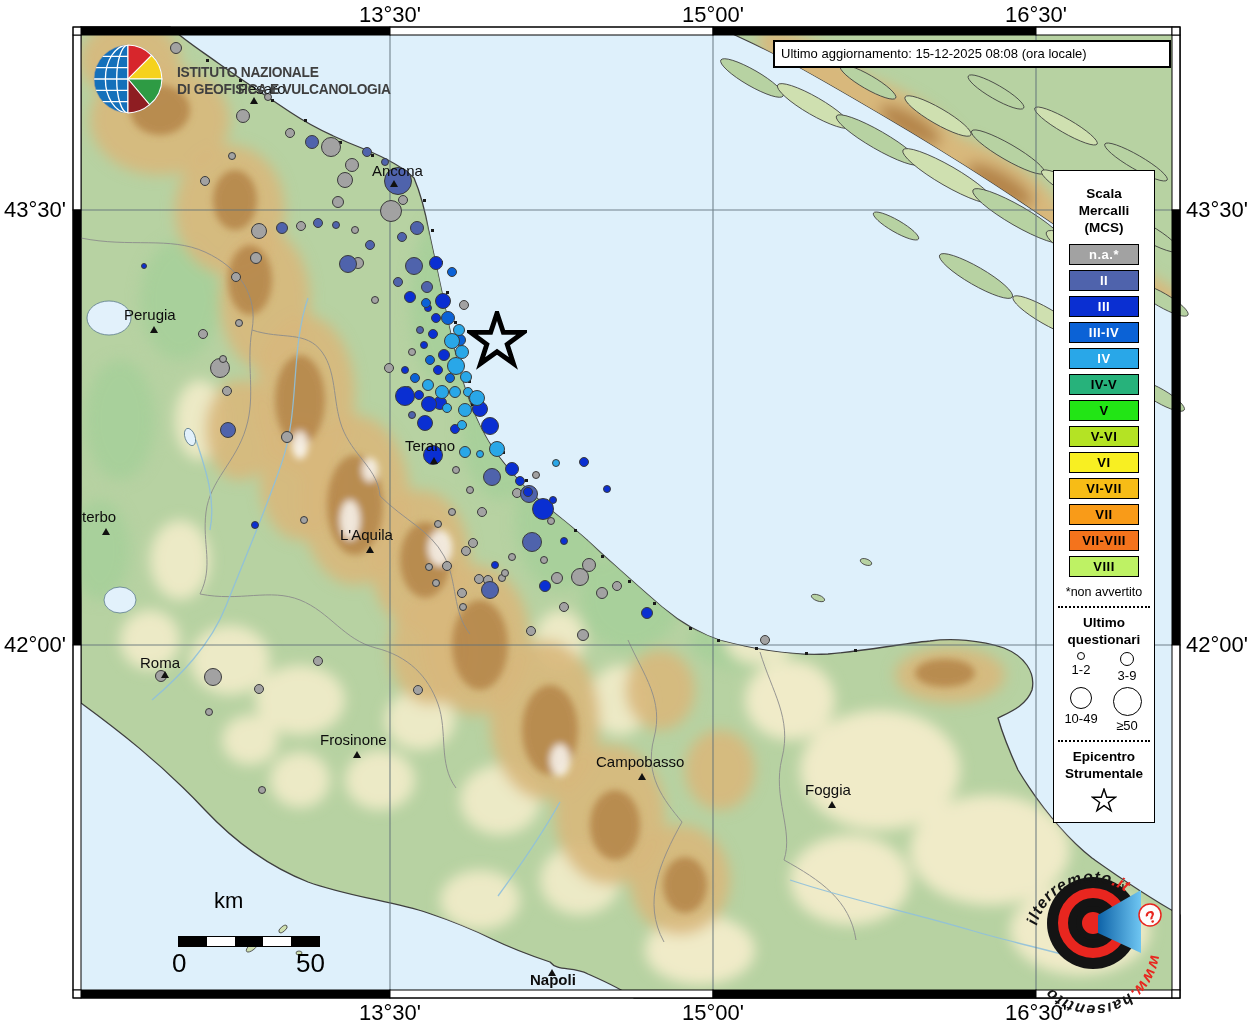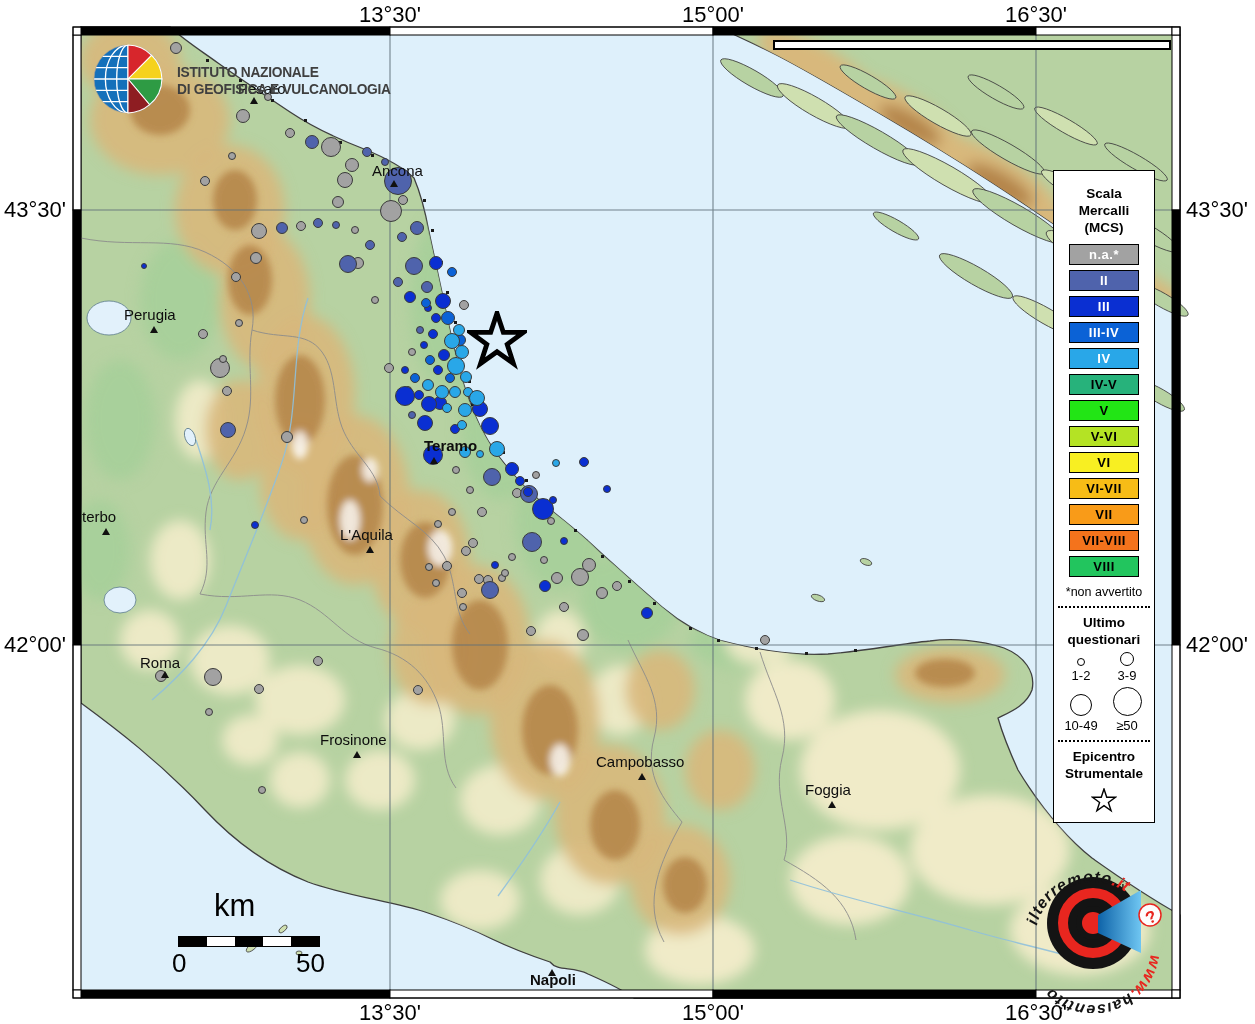--- a/index.html
+++ b/index.html
@@ -20,28 +20,28 @@
       border:2px solid #000;padding:3px 6px;z-index:5;font-size:13px;line-height:17.5px;color:#000;}
   #legend{position:absolute;left:1053px;top:170px;width:102px;background:#fff;border:1px solid #000;
       z-index:5;display:flex;flex-direction:column;align-items:center;padding:14px 0 8px 0;box-sizing:border-box;}
   .leg-title{font-size:13.5px;font-weight:bold;text-align:center;line-height:17px;}
   #legend-classes{display:flex;flex-direction:column;gap:5px;margin-top:8px;}
   .leg-box{width:68px;height:19px;border:1px solid #000;font-size:13px;font-weight:bold;
       display:flex;align-items:center;justify-content:center;letter-spacing:.5px;}
   .leg-foot{font-size:12.5px;margin-top:8px;}
   .dotsep{width:92px;border-top:2px dotted #000;margin:7px 0 6px 0;}
   #size-grid{display:grid;grid-template-columns:44px 44px;column-gap:2px;row-gap:4px;margin-top:4px;}
-  .size-cell{display:flex;flex-direction:column;align-items:center;justify-content:flex-end;}
+  .size-cell{display:flex;flex-direction:column;align-items:center;justify-content:flex-start;}
   .size-circle{border-radius:50%;border:1.6px solid #000;background:#fff;box-sizing:border-box;}
   .size-label{font-size:13px;margin-top:2px;}
   #ingv-logo{position:absolute;left:92px;top:43px;z-index:6;}
   #ingv-text{position:absolute;left:177px;top:64px;z-index:6;font-size:14.5px;font-weight:bold;
       color:#3f3f3f;line-height:17px;letter-spacing:-.3px;transform:scaleX(.95);transform-origin:left top;white-space:nowrap;}
   #scalebar{position:absolute;left:160px;top:888px;z-index:5;color:#000;}
-  #sb-km{position:absolute;left:54px;top:0;font-size:31px;}
+  #sb-km{position:absolute;left:54px;top:0;font-size:22px;}
   #sb-bar{position:absolute;left:18px;top:48px;width:140px;height:9px;border:1.4px solid #000;
       display:flex;box-sizing:content-box;}
   .sb-seg{height:100%;flex:1;}
   #sb-0{position:absolute;left:12px;top:60px;font-size:26px;}
   #sb-50{position:absolute;left:136px;top:60px;font-size:26px;}
   #watermark{position:absolute;left:1018px;top:845px;z-index:6;}
   #city-bari{z-index:4;}
 </style>
 </head>
 <body>
@@ -452,39 +452,40 @@
 
 <div id="city-layer">
     <div class="city" style="left: 238px; top: 80px;">Pesaro</div>
     <div class="city-marker" style="left: 250px; top: 97px;"></div>
     <div class="city" style="left: 372px; top: 162px;">Ancona</div>
     <div class="city-marker" style="left: 390px; top: 180px;"></div>
     <div class="city" style="left: 124px; top: 306px;">Perugia</div>
     <div class="city-marker" style="left: 150px; top: 326px;"></div>
     <div class="city" style="left: 82px; top: 508px;">terbo</div>
     <div class="city-marker" style="left: 102px; top: 528px;"></div>
-    <div class="city" style="left: 424px; top: 437px; font-weight: bold;">Teramo</div>
+    <div class="city" style="left: 405px; top: 437px;">Teramo</div>
     <div class="city-marker" style="left: 430px; top: 457px;"></div>
     <div class="city" style="left: 340px; top: 526px;">L'Aquila</div>
     <div class="city-marker" style="left: 366px; top: 546px;"></div>
     <div class="city" style="left: 140px; top: 654px;">Roma</div>
     <div class="city-marker" style="left: 161px; top: 671px;"></div>
     <div class="city" style="left: 320px; top: 731px;">Frosinone</div>
     <div class="city-marker" style="left: 353px; top: 751px;"></div>
     <div class="city" style="left: 596px; top: 753px;">Campobasso</div>
     <div class="city-marker" style="left: 638px; top: 773px;"></div>
     <div class="city" style="left: 805px; top: 781px;">Foggia</div>
     <div class="city-marker" style="left: 828px; top: 801px;"></div>
     <div class="city" style="left: 530px; top: 971px; font-weight: bold;">Napoli</div>
     <div class="city-marker" style="left: 548px; top: 969px;"></div>
     <div class="city" id="city-bari" style="left: 1098px; top: 878px;">Bari</div>
     <div class="city-marker" style="left: 1112px; top: 896px;"></div>
   </div>
 
 <div id="info-box">
+    <div>Ultimo aggiornamento: 15-12-2025 08:08 (ora locale)</div>
   </div>
 
 <svg id="ingv-logo" width="72" height="72" viewBox="0 0 70 70">
   <defs>
       <clipPath id="gclip">
         <circle cx="35" cy="35" r="33"></circle>
       </clipPath>
     </defs>
   <circle cx="35" cy="35" r="33" fill="#1470ba" stroke="#9a9a9a" stroke-width=".6"></circle>
   <g clip-path="url(#gclip)" stroke="#fff" stroke-width="1.3" fill="none">
@@ -521,21 +522,21 @@
       <div class="leg-box" style="background: rgb(10, 47, 210); color: rgb(255, 255, 255);">III</div>
       <div class="leg-box" style="background: rgb(11, 98, 214); color: rgb(255, 255, 255);">III-IV</div>
       <div class="leg-box" style="background: rgb(41, 167, 232); color: rgb(255, 255, 255);">IV</div>
       <div class="leg-box" style="background: rgb(39, 178, 123); color: rgb(0, 0, 0);">IV-V</div>
       <div class="leg-box" style="background: rgb(34, 229, 21); color: rgb(0, 0, 0);">V</div>
       <div class="leg-box" style="background: rgb(180, 227, 36); color: rgb(0, 0, 0);">V-VI</div>
       <div class="leg-box" style="background: rgb(248, 239, 34); color: rgb(0, 0, 0);">VI</div>
       <div class="leg-box" style="background: rgb(247, 188, 22); color: rgb(0, 0, 0);">VI-VII</div>
       <div class="leg-box" style="background: rgb(249, 155, 24); color: rgb(0, 0, 0);">VII</div>
       <div class="leg-box" style="background: rgb(244, 115, 28); color: rgb(0, 0, 0);">VII-VIII</div>
-      <div class="leg-box" style="background: #22c55e; color: rgb(0, 0, 0);">VIII</div>
+      <div class="leg-box" style="background: #bef264; color: rgb(0, 0, 0);">VIII</div>
     </div>
   <div class="leg-foot">*non avvertito</div>
   <div class="dotsep"></div>
   <div class="leg-title" id="quest-title">
       <div>Ultimo</div>
       <div>questionari</div>
     </div>
   <div id="size-grid">
       <div class="size-cell">
         <div class="size-circle" style="width: 8px; height: 8px;"></div>

